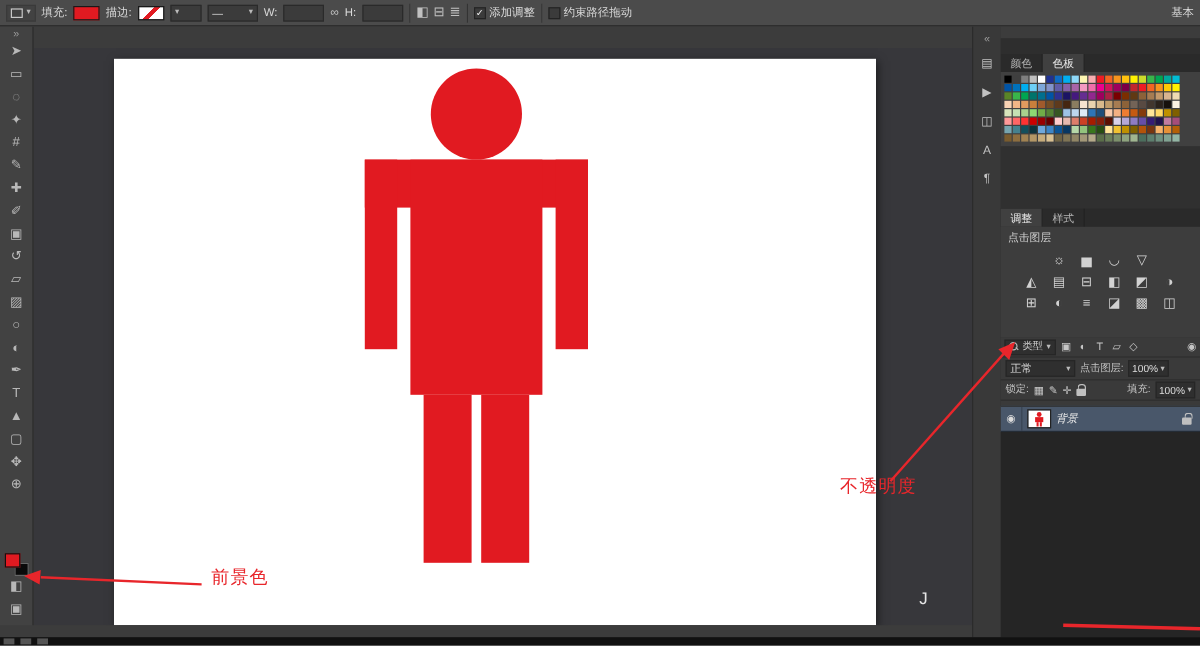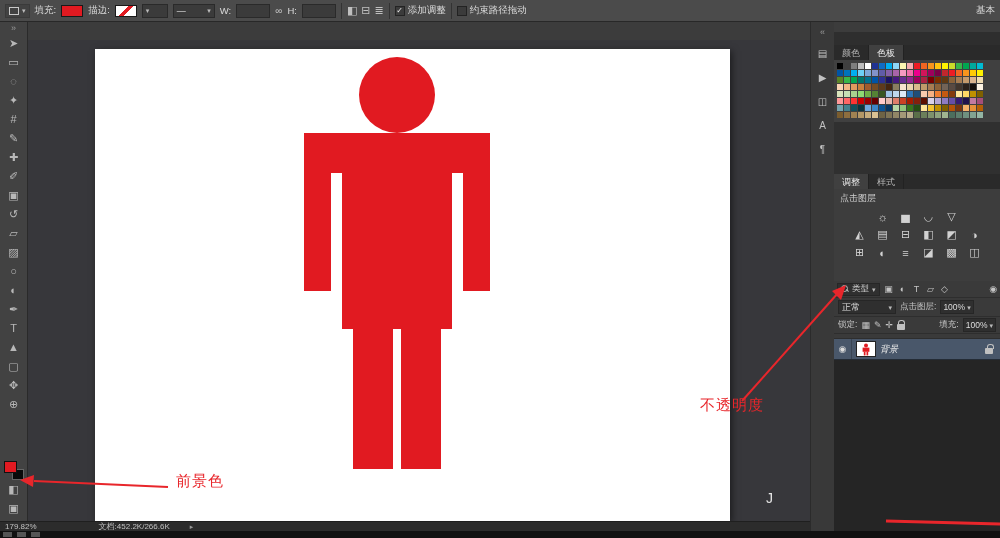--- a/index.html
+++ b/index.html
@@ -477,25 +477,20 @@
             </g>
           </svg>
         </span>
         <span class="layer-name">背景</span>
         <span class="lockshape light"></span>
       </div>
       <div class="layers-empty"></div>
     </div>
   </div>
 
-  <div class="status-bar">
-    <span>179.82%</span>
-    <span class="status-doc">文档:452.2K/266.6K</span>
-    <span class="status-arrow">▸</span>
-  </div>
 
   <div class="bottom-strip">
     <span class="tb-icon"></span>
     <span class="tb-icon"></span>
     <span class="tb-icon"></span>
   </div>
 
   <div class="annotation-layer" style="color: rgb(232, 38, 43);">
     <svg width="1000" height="538" viewBox="0 0 1000 538">
       <path d="M168,487 L34,481" stroke="currentColor" stroke-width="2" fill="none"></path>

